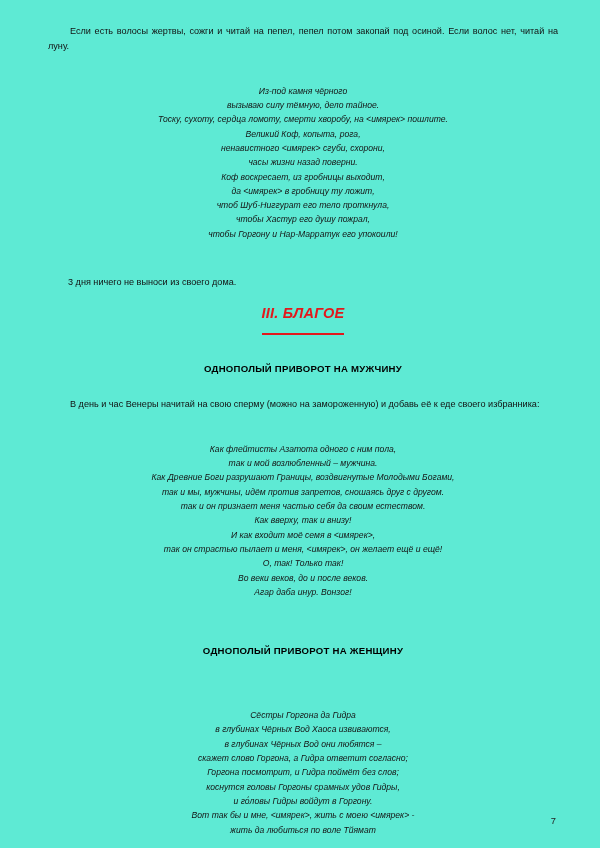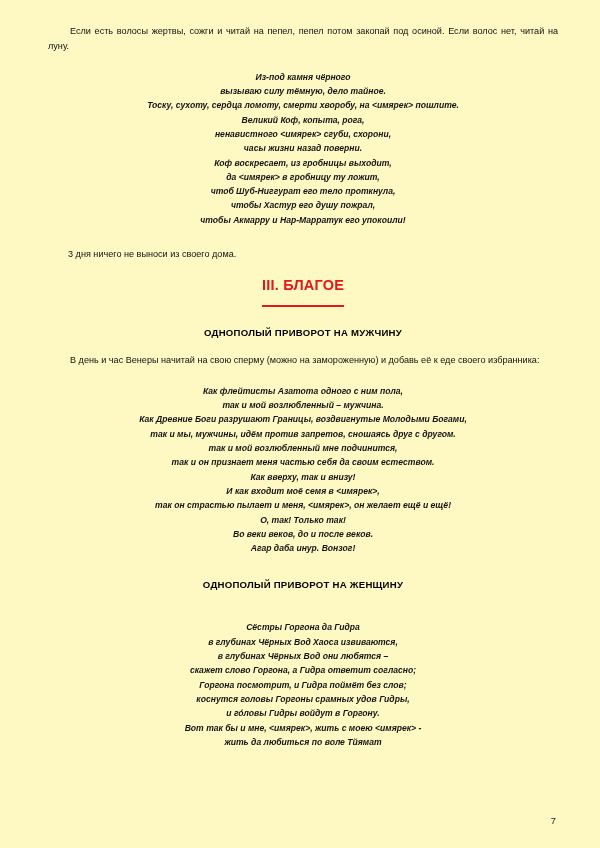--- a/index.html
+++ b/index.html
@@ -4,72 +4,72 @@
 <style>
   html, body {
     margin: 0;
     padding: 0;
     background: #ffffff;
   }
   .page {
     position: relative;
     width: 600px;
     height: 848px;
-    background: #fef9c3;
+    background: #5eead4;
     box-sizing: border-box;
     padding: 22px 42px 0 48px;
     font-family: "Liberation Sans", sans-serif;
     color: #000000;
     overflow: hidden;
   }
   .para {
     font-size: 9.1px;
     line-height: 15.4px;
     text-align: justify;
     text-indent: 22px;
     margin: 0;
     color: #111111;
   }
   .para.first { margin-top: 2px; }
   .para.tight { text-indent: 20px; }
 
   .verse {
-    margin: 0;
+    margin: 14px;
     text-align: center;
     font-style: italic;
     font-size: 8.6px;
     line-height: 14.3px;
     color: #141414;
-    font-weight: bold;
   }
   .verse .vline { display: block; white-space: nowrap; }
   .gap-md { height: 15px; }
   .gap-lg { height: 20px; }
   .gap-xl { height: 24px; }
 
   .section-heading {
     text-align: center;
     font-size: 14.5px;
     font-weight: bold;
     letter-spacing: 0.2px;
     margin: 0;
   }
   .section-heading .htext {
     color: #e2181c;
     border-bottom: 2px solid #e2181c;
     padding-bottom: 12px;
     display: inline-block;
+    font-style: italic;
   }
 
   .subheading {
     text-align: center;
     font-size: 9.6px;
     font-weight: bold;
     letter-spacing: 0.25px;
-    margin: 0;
+    margin: 8px;
     color: #000000;
   }
 
   .sigils {
     font-family: "DejaVu Sans", sans-serif;
     font-size: 10.5px;
     letter-spacing: 0.4px;
     font-weight: bold;
     white-space: nowrap;
   }
@@ -95,21 +95,21 @@
     <span class="vline">Из-под камня чёрного</span>
     <span class="vline">вызываю силу тёмную, дело тайное.</span>
     <span class="vline">Тоску, сухоту, сердца ломоту, смерти хворобу, на &lt;имярек&gt; пошлите.</span>
     <span class="vline">Великий Коф, копыта, рога,</span>
     <span class="vline">ненавистного &lt;имярек&gt; сгуби, схорони,</span>
     <span class="vline">часы жизни назад поверни.</span>
     <span class="vline">Коф воскресает, из гробницы выходит,</span>
     <span class="vline">да &lt;имярек&gt; в гробницу ту ложит,</span>
     <span class="vline">чтоб Шуб-Ниггурат его тело проткнула,</span>
     <span class="vline">чтобы Хастур его душу пожрал,</span>
-    <span class="vline">чтобы Акмарру и Нар-Марратук его упокоили!</span>
+    <span class="vline">чтобы Горгону и Нар-Марратук его упокоили!</span>
   </div>
 
   <div class="gap-lg"></div>
 
   <p class="para tight">3 дня ничего не выноси из своего дома.</p>
 
   <div class="gap-md"></div>
 
   <h2 class="section-heading">
     <span class="htext">III. БЛАГОЕ</span>
@@ -123,21 +123,20 @@
 
   <p class="para">В день и час Венеры начитай на свою сперму (можно на замороженную) и добавь её к еде своего избранника:</p>
 
   <div class="gap-md"></div>
 
   <div class="verse">
     <span class="vline">Как флейтисты Азатота одного с ним пола,</span>
     <span class="vline">так и мой возлюбленный – мужчина.</span>
     <span class="vline">Как Древние Боги разрушают Границы, воздвигнутые Молодыми Богами,</span>
     <span class="vline">так и мы, мужчины, идём против запретов, сношаясь друг с другом.</span>
-    <span class="vline">так и мой возлюбленный мне подчинится,</span>
     <span class="vline">так и он признает меня частью себя да своим естеством.</span>
     <span class="vline">Как вверху, так и внизу!</span>
     <span class="vline">И как входит моё семя в &lt;имярек&gt;,</span>
     <span class="vline">так он страстью пылает и меня, &lt;имярек&gt;, он желает ещё и ещё!</span>
     <span class="vline">О, так! Только так!</span>
     <span class="vline">Во веки веков, до и после веков.</span>
     <span class="vline">Агар даба инур. Вонзог!</span>
   </div>
 
   <div class="gap-xl"></div>

